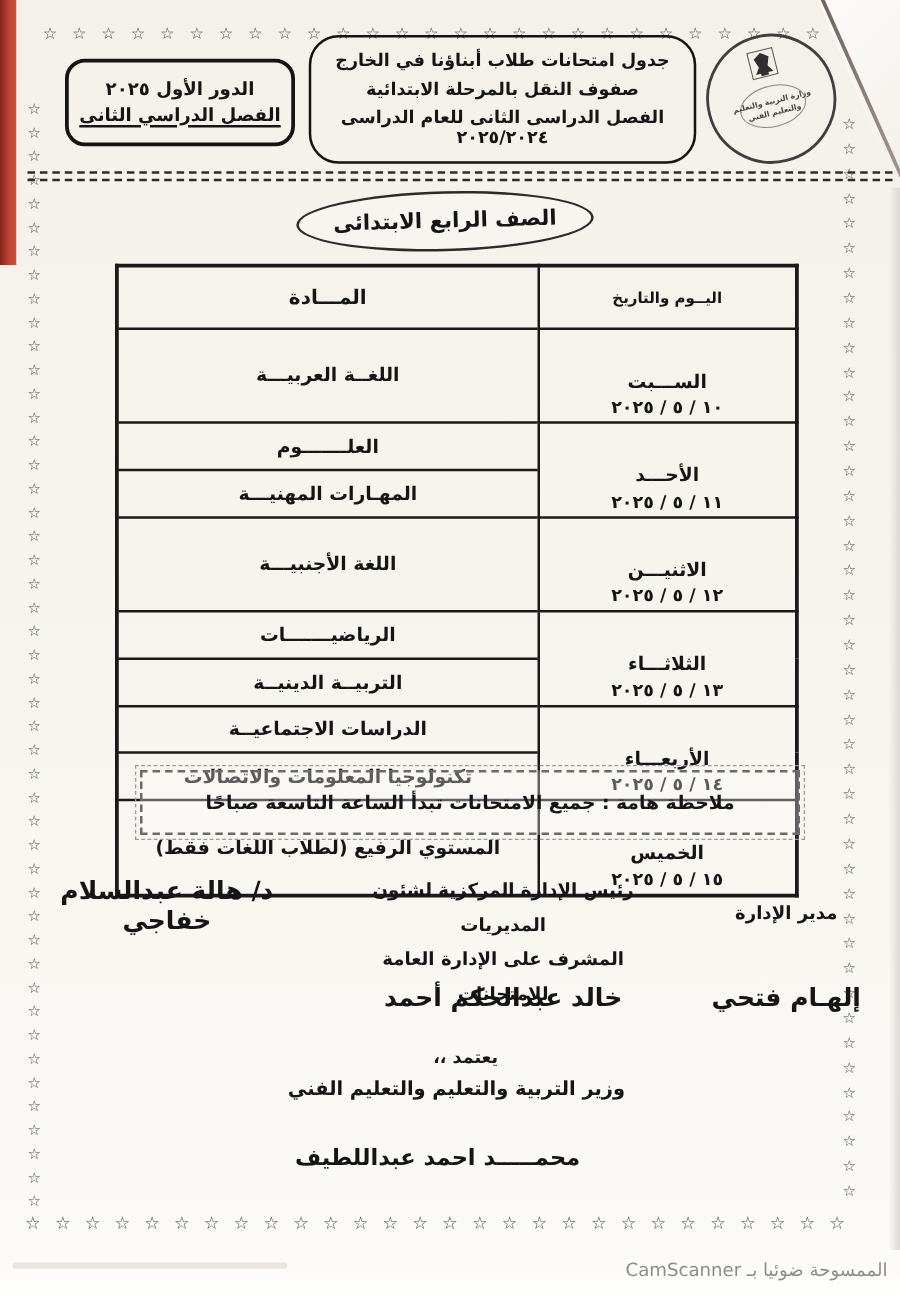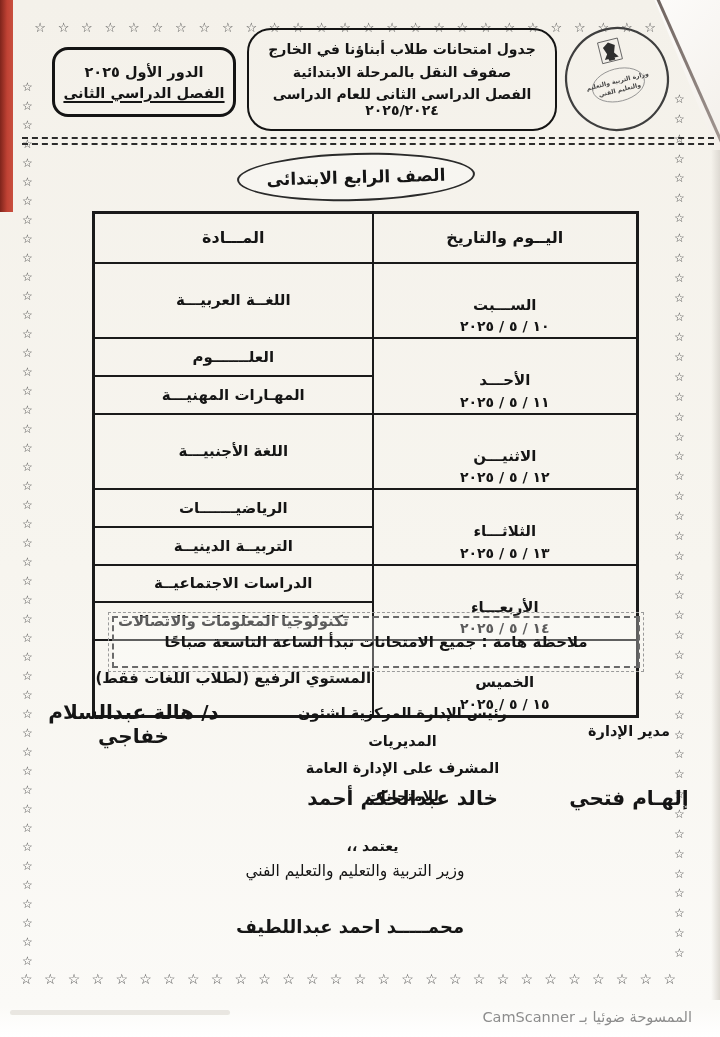--- a/index.html
+++ b/index.html
@@ -72,21 +72,21 @@
     font-weight:bold; font-size:17px; transform:rotate(-1.5deg);
     background:rgba(255,255,255,.25);
   }
   
   table.schedule {
     position:absolute; left:92px; top:211px; width:547px;
     border-collapse:collapse; table-layout:fixed;
     border:3px solid #1a1a1a;
   }
   table.schedule th, table.schedule td { border:2px solid #1a1a1a; font-weight:bold; text-align:center; vertical-align:middle; }
-  th.col-day { width:265px; font-size:16px; height:50px; }
+  th.col-day { width:207px; font-size:12px; height:50px; }
   th.col-subject { font-size:16px; }
   td.day-cell { font-size:14.5px; line-height:1.5; }
   td.day-cell .day { font-size:15px;margin-top:30px; }
   td.day-cell .date { font-size:14px; letter-spacing:1px; }
   td.subject-cell { font-size:15px; height:29px; }
   td.subject-cell.single { height:58px; }
   
   .note-box {
     position:absolute; left:112px; top:616px; width:528px; height:52px;
     border:2px dashed #6a6a6a; outline:1.5px dashed #9a9a9a; outline-offset:3px;
@@ -99,24 +99,24 @@
     display:flex; justify-content:space-between;
   }
   .sig-col { display:flex; flex-direction:column; }
   .sig-col .sig-title { font-weight:bold; font-size:14.5px; text-align:center; line-height:1.9; height:86px; }
   .sig-col .sig-name  { font-weight:bold; font-size:20px; text-align:center; }
   .sig-col.c1 { width:130px; } .sig-col.c1 .sig-title { padding-top:18px; }
   .sig-col.c2 { width:255px; }
   .sig-col.c3 { width:215px; } .sig-col.c3 .sig-title { padding-top:14px; }
   
   .approve-word { position:absolute; left:250px; top:838px; width:200px; text-align:center; padding-left:45px; direction:rtl; font-weight:bold; font-size:14px; }
-  .minister-title { position:absolute; left:210px; top:862px; width:290px; text-align:center; font-weight:normal; font-size:15.5px; }
+  .minister-title { position:absolute; left:210px; top:862px; width:290px; font-weight:bold; font-size:15.5px; }
   .minister-name  { position:absolute; left:200px; top:916px; width:300px; text-align:center; font-weight:bold; font-size:18px; }
   
-  .scan-footer { position:absolute; right:28px; top:1009px; font-size:14.5px; color:#8c8c8c; direction:rtl; }
+  .scan-footer { position:absolute; right:10px; top:1009px; font-size:14.5px; color:#8c8c8c; direction:rtl; }
   .smudge { position:absolute; left:10px; top:1010px; width:220px; height:5px; background:#e4e1db; border-radius:3px; opacity:.8; }
   .seal text { font-family:"DejaVu Sans", sans-serif; }
 </style>
 </head>
 <body>
 
 <div class="page">
 
   <div class="red-strip"></div>
   <div class="fold-area"></div>

